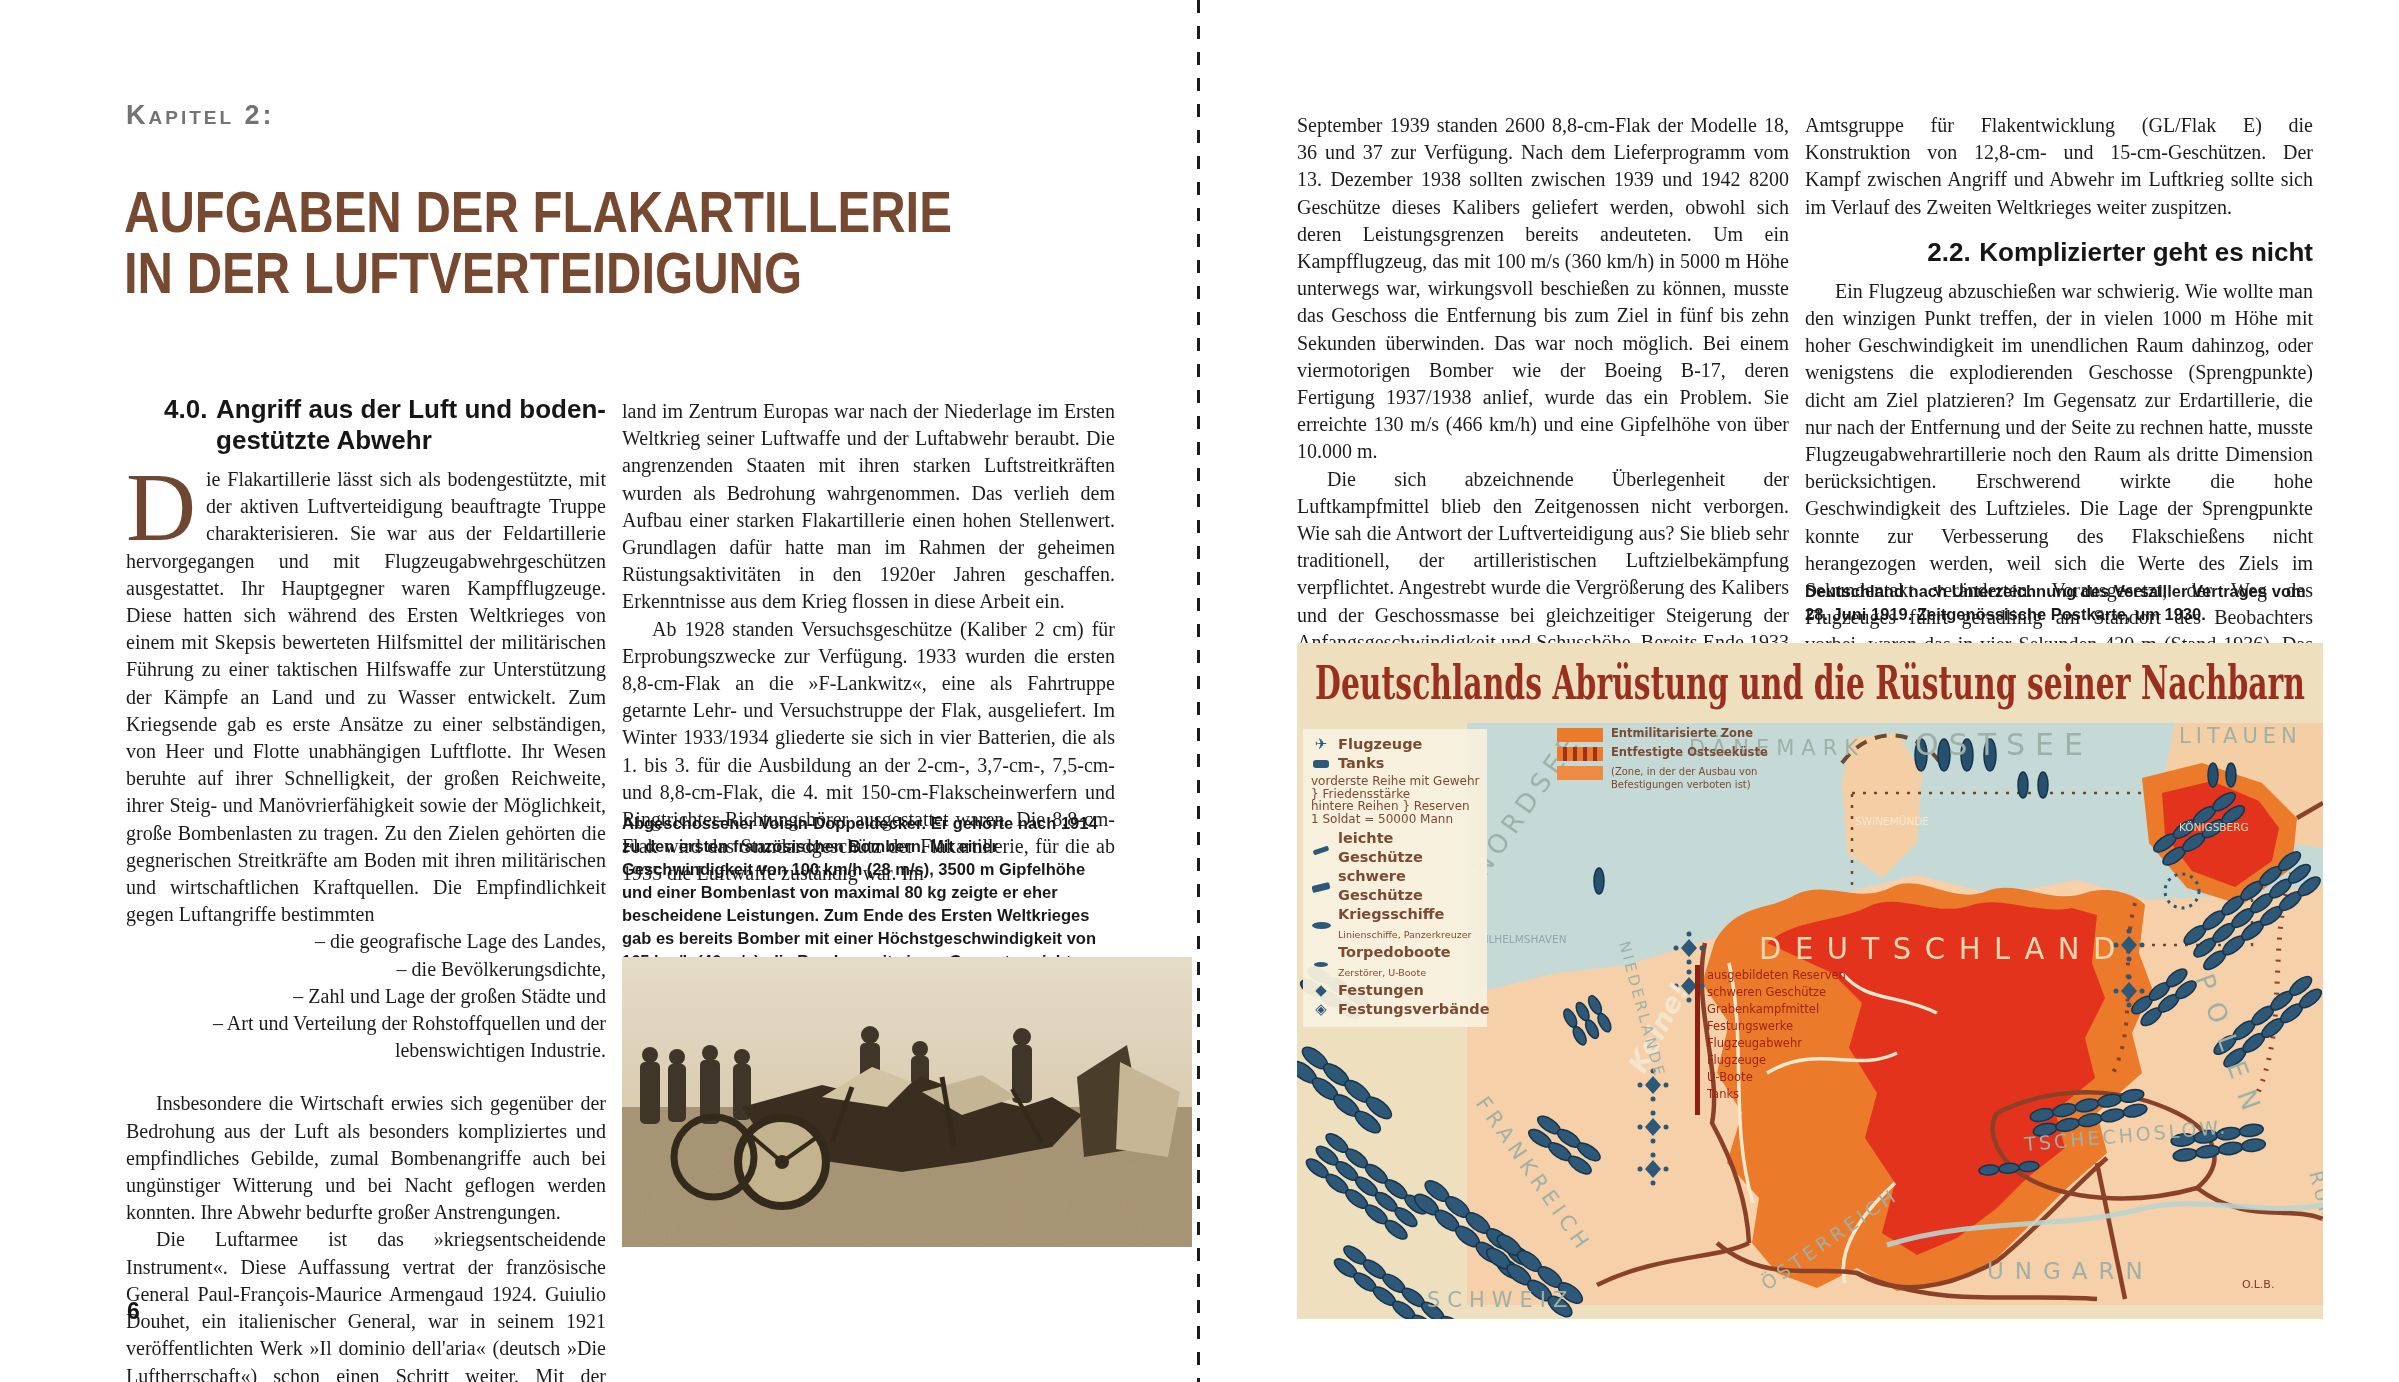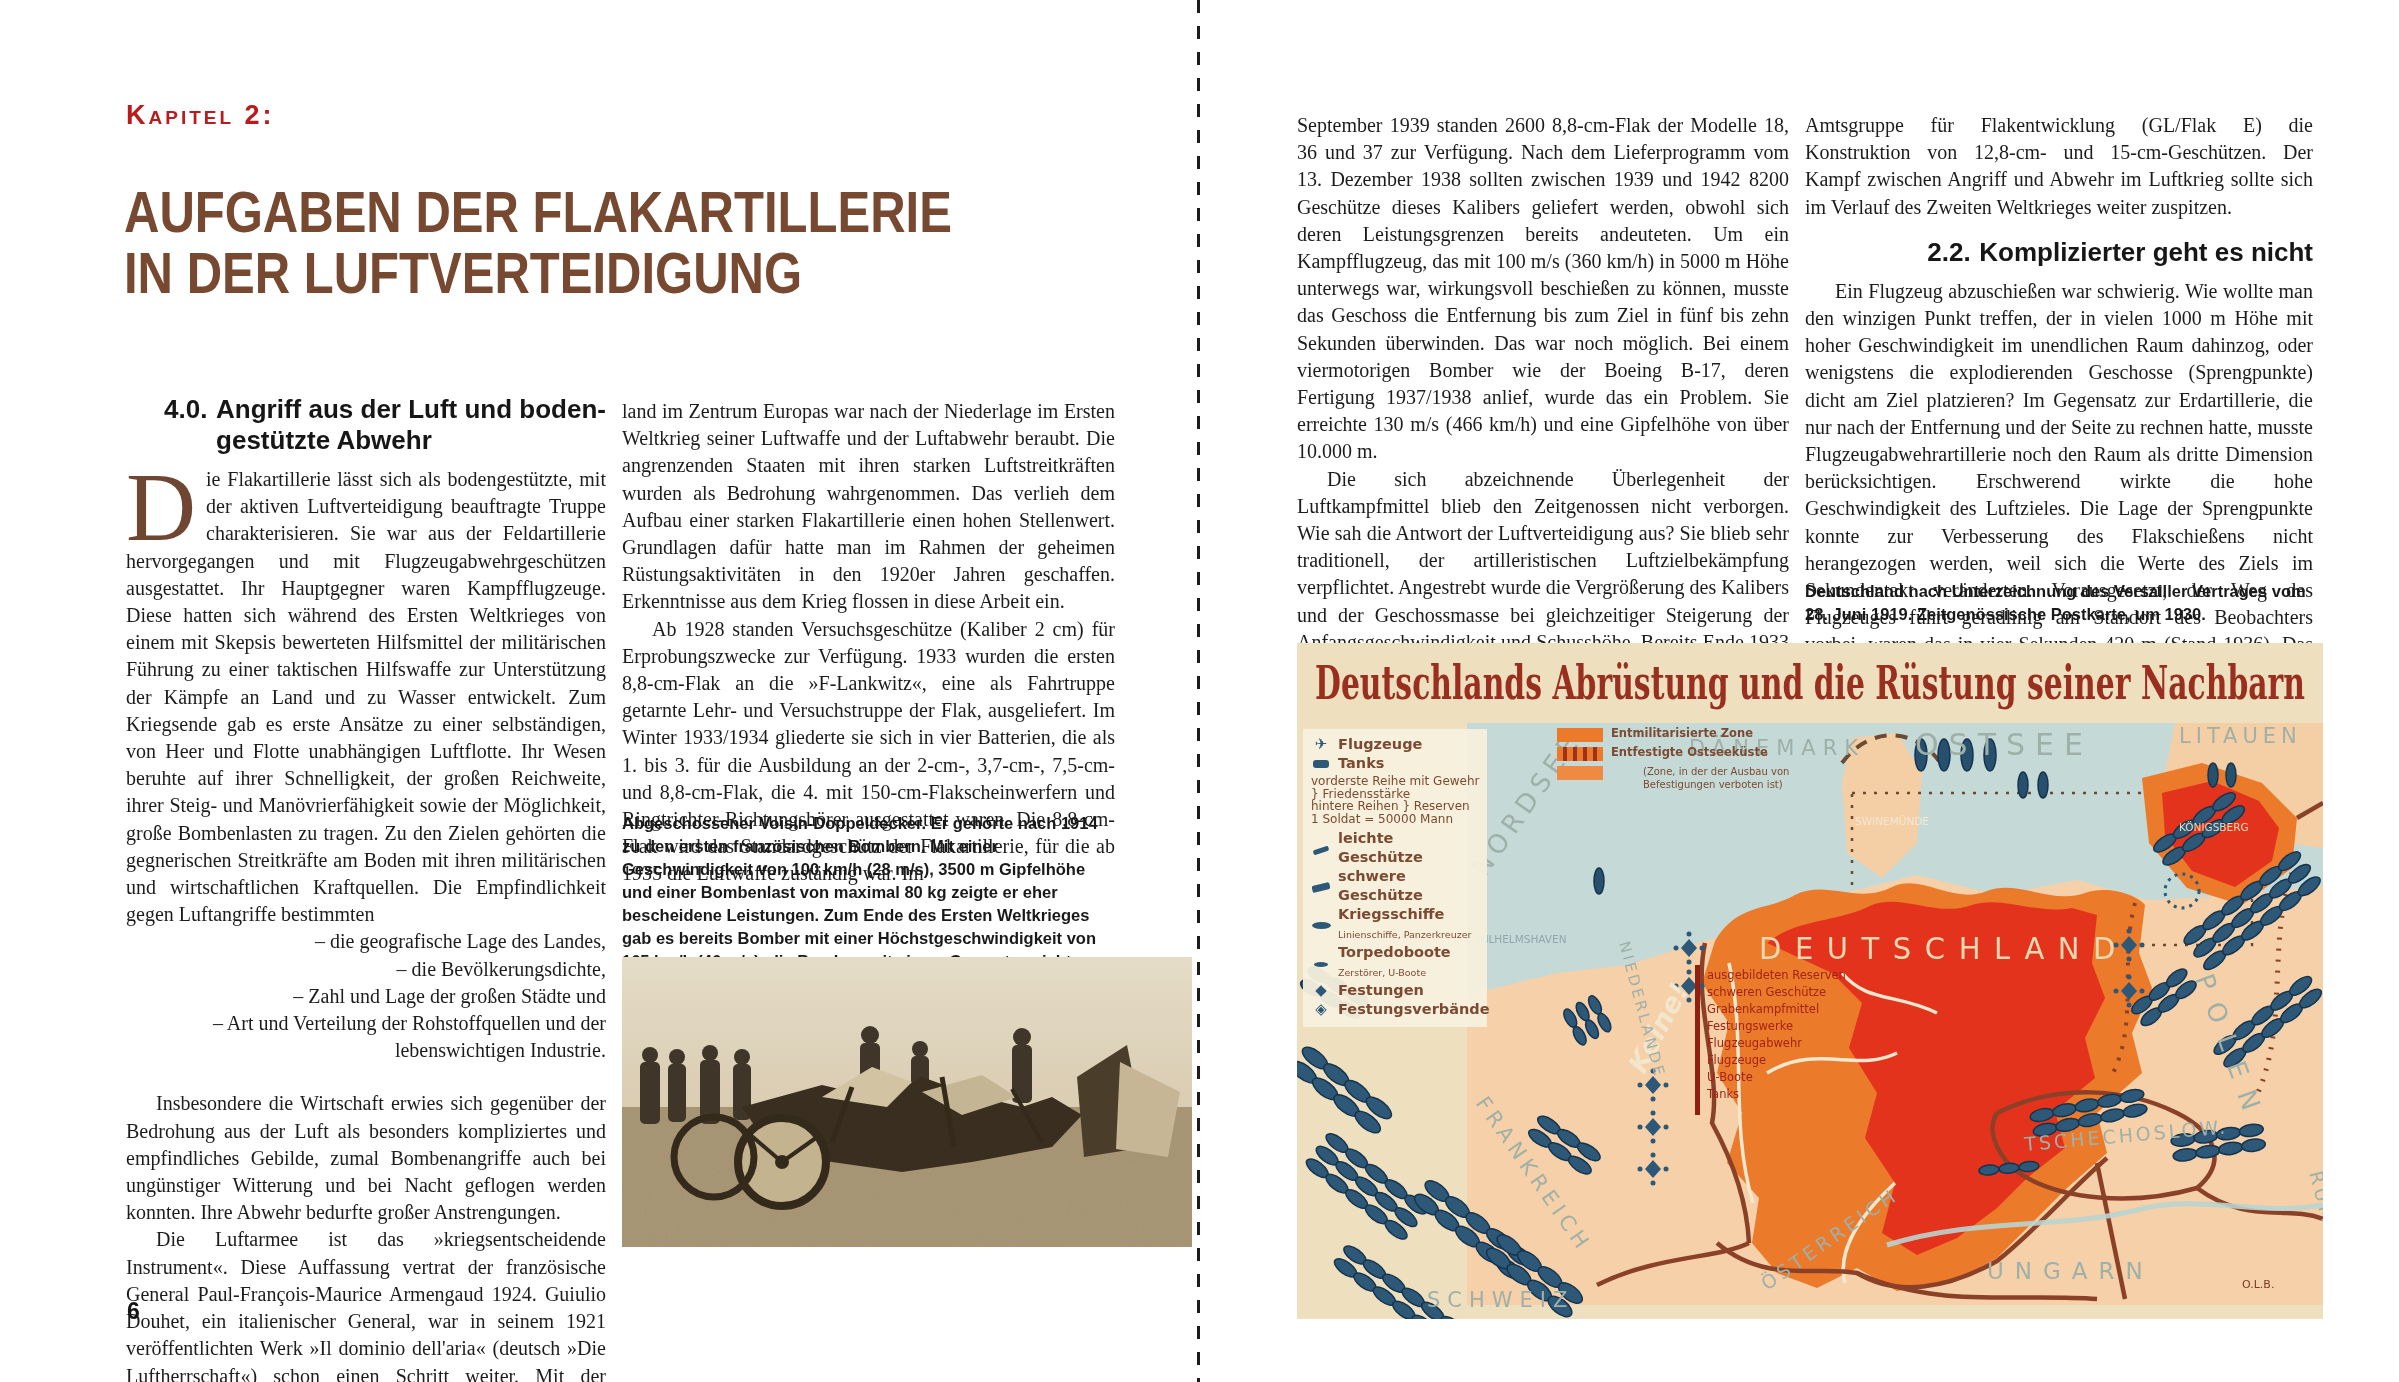--- a/index.html
+++ b/index.html
@@ -4,21 +4,21 @@
 <style>
   html,body{margin:0;padding:0;}
   body{width:2399px;height:1382px;background:#ffffff;position:relative;overflow:hidden;
        font-family:"Liberation Serif",serif;color:#1c1c1c;}
   .abs{position:absolute;}
   
   #fold{left:1197px;top:0;width:3px;height:1382px;
         background:repeating-linear-gradient(to bottom,#1b1b1b 0 13px,transparent 13px 26px);}
   
   #kicker{left:126px;top:100px;font-family:"Liberation Sans",sans-serif;font-weight:700;
-          font-size:27px;letter-spacing:3px;color:#b91c1c;font-variant:small-caps;}
+          font-size:27px;letter-spacing:3px;color:#737373;font-variant:small-caps;}
   #big-title{left:124px;top:182px;font-family:"Liberation Sans",sans-serif;font-weight:700;
              font-size:57px;line-height:61px;color:#784931;transform:scaleX(.86);
              transform-origin:left top;white-space:nowrap;letter-spacing:0px;}
   .col{position:absolute;text-align:justify;font-size:20px;line-height:27.2px;}
   #l-col1{left:126px;top:394px;width:480px;}
   #l-col2{left:622px;top:398px;width:493px;}
   #r-col1{left:1297px;top:112px;width:492px;}
   #r-col2{left:1805px;top:112px;width:508px;}
   h3.sec{font-family:"Liberation Sans",sans-serif;font-size:26px;line-height:31px;
          font-weight:700;margin:0 0 10px 0;display:flex;text-align:left;color:#161616;justify-content:flex-end;}
@@ -56,21 +56,21 @@
   .shape.boat{width:14px;height:5px;border-radius:50%;}
   .shape.tank{width:16px;height:8px;border-radius:3px;}
   .strength{font-size:12px;font-weight:400;line-height:12.5px;margin:2px 0 4px 0;}
   #zone-legend{position:absolute;left:260px;top:84px;width:250px;
                font-family:"DejaVu Sans",sans-serif;color:#7c4a33;}
   .zrow{display:flex;align-items:flex-start;gap:8px;margin-bottom:4px;}
   .zswatch{flex:0 0 46px;height:14px;background:#ec7a2b;margin-top:1px;}
   .zswatch.striped{background:repeating-linear-gradient(90deg,#ec7a2b 0 6px,#a03018 6px 10px);}
   .zswatch.pale{background:#ef8a43;}
   .zrow span{font-size:11.5px;line-height:13px;font-weight:700;}
-  .zrow span.small{font-weight:400;font-size:10px;margin-left:32px;}
+  .zrow span.small{font-weight:400;font-size:10px;}
 </style>
 </head>
 <body>
 
 <div id="fold" class="abs"></div>
 
 <div id="kicker" class="abs">Kapitel 2:</div>
 
 <div id="big-title" class="abs">
   <div>AUFGABEN DER FLAKARTILLERIE</div>

